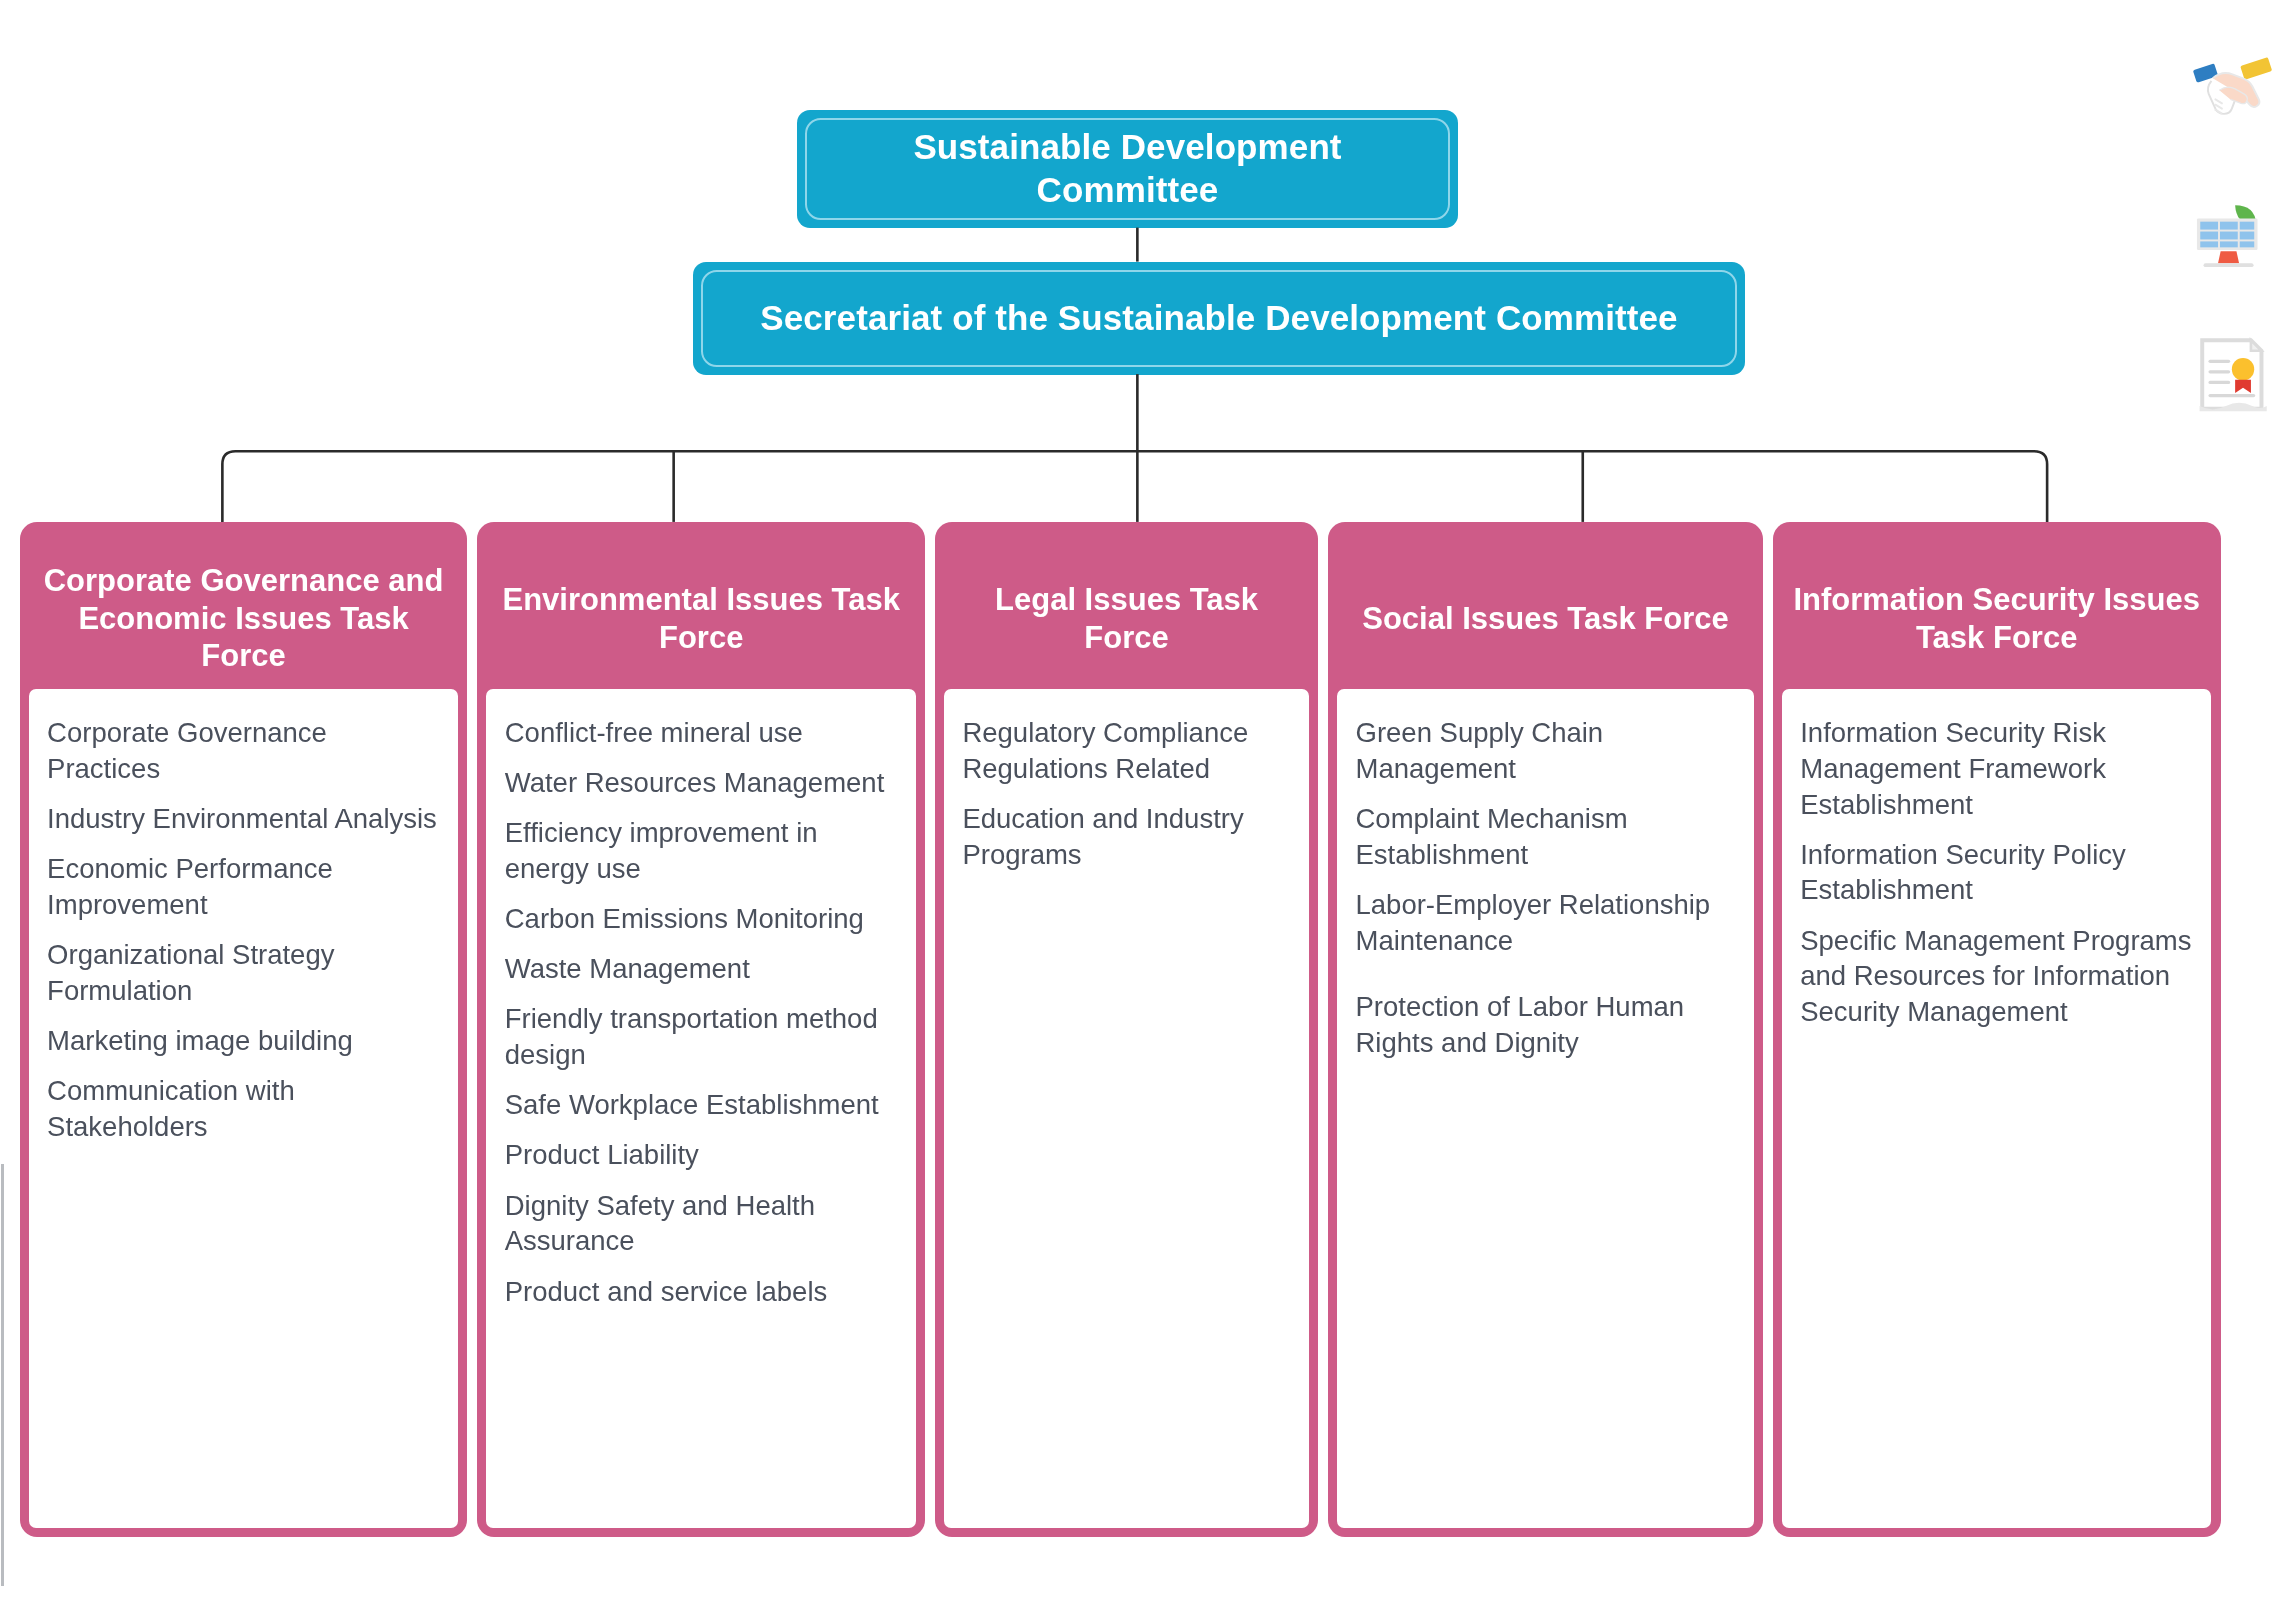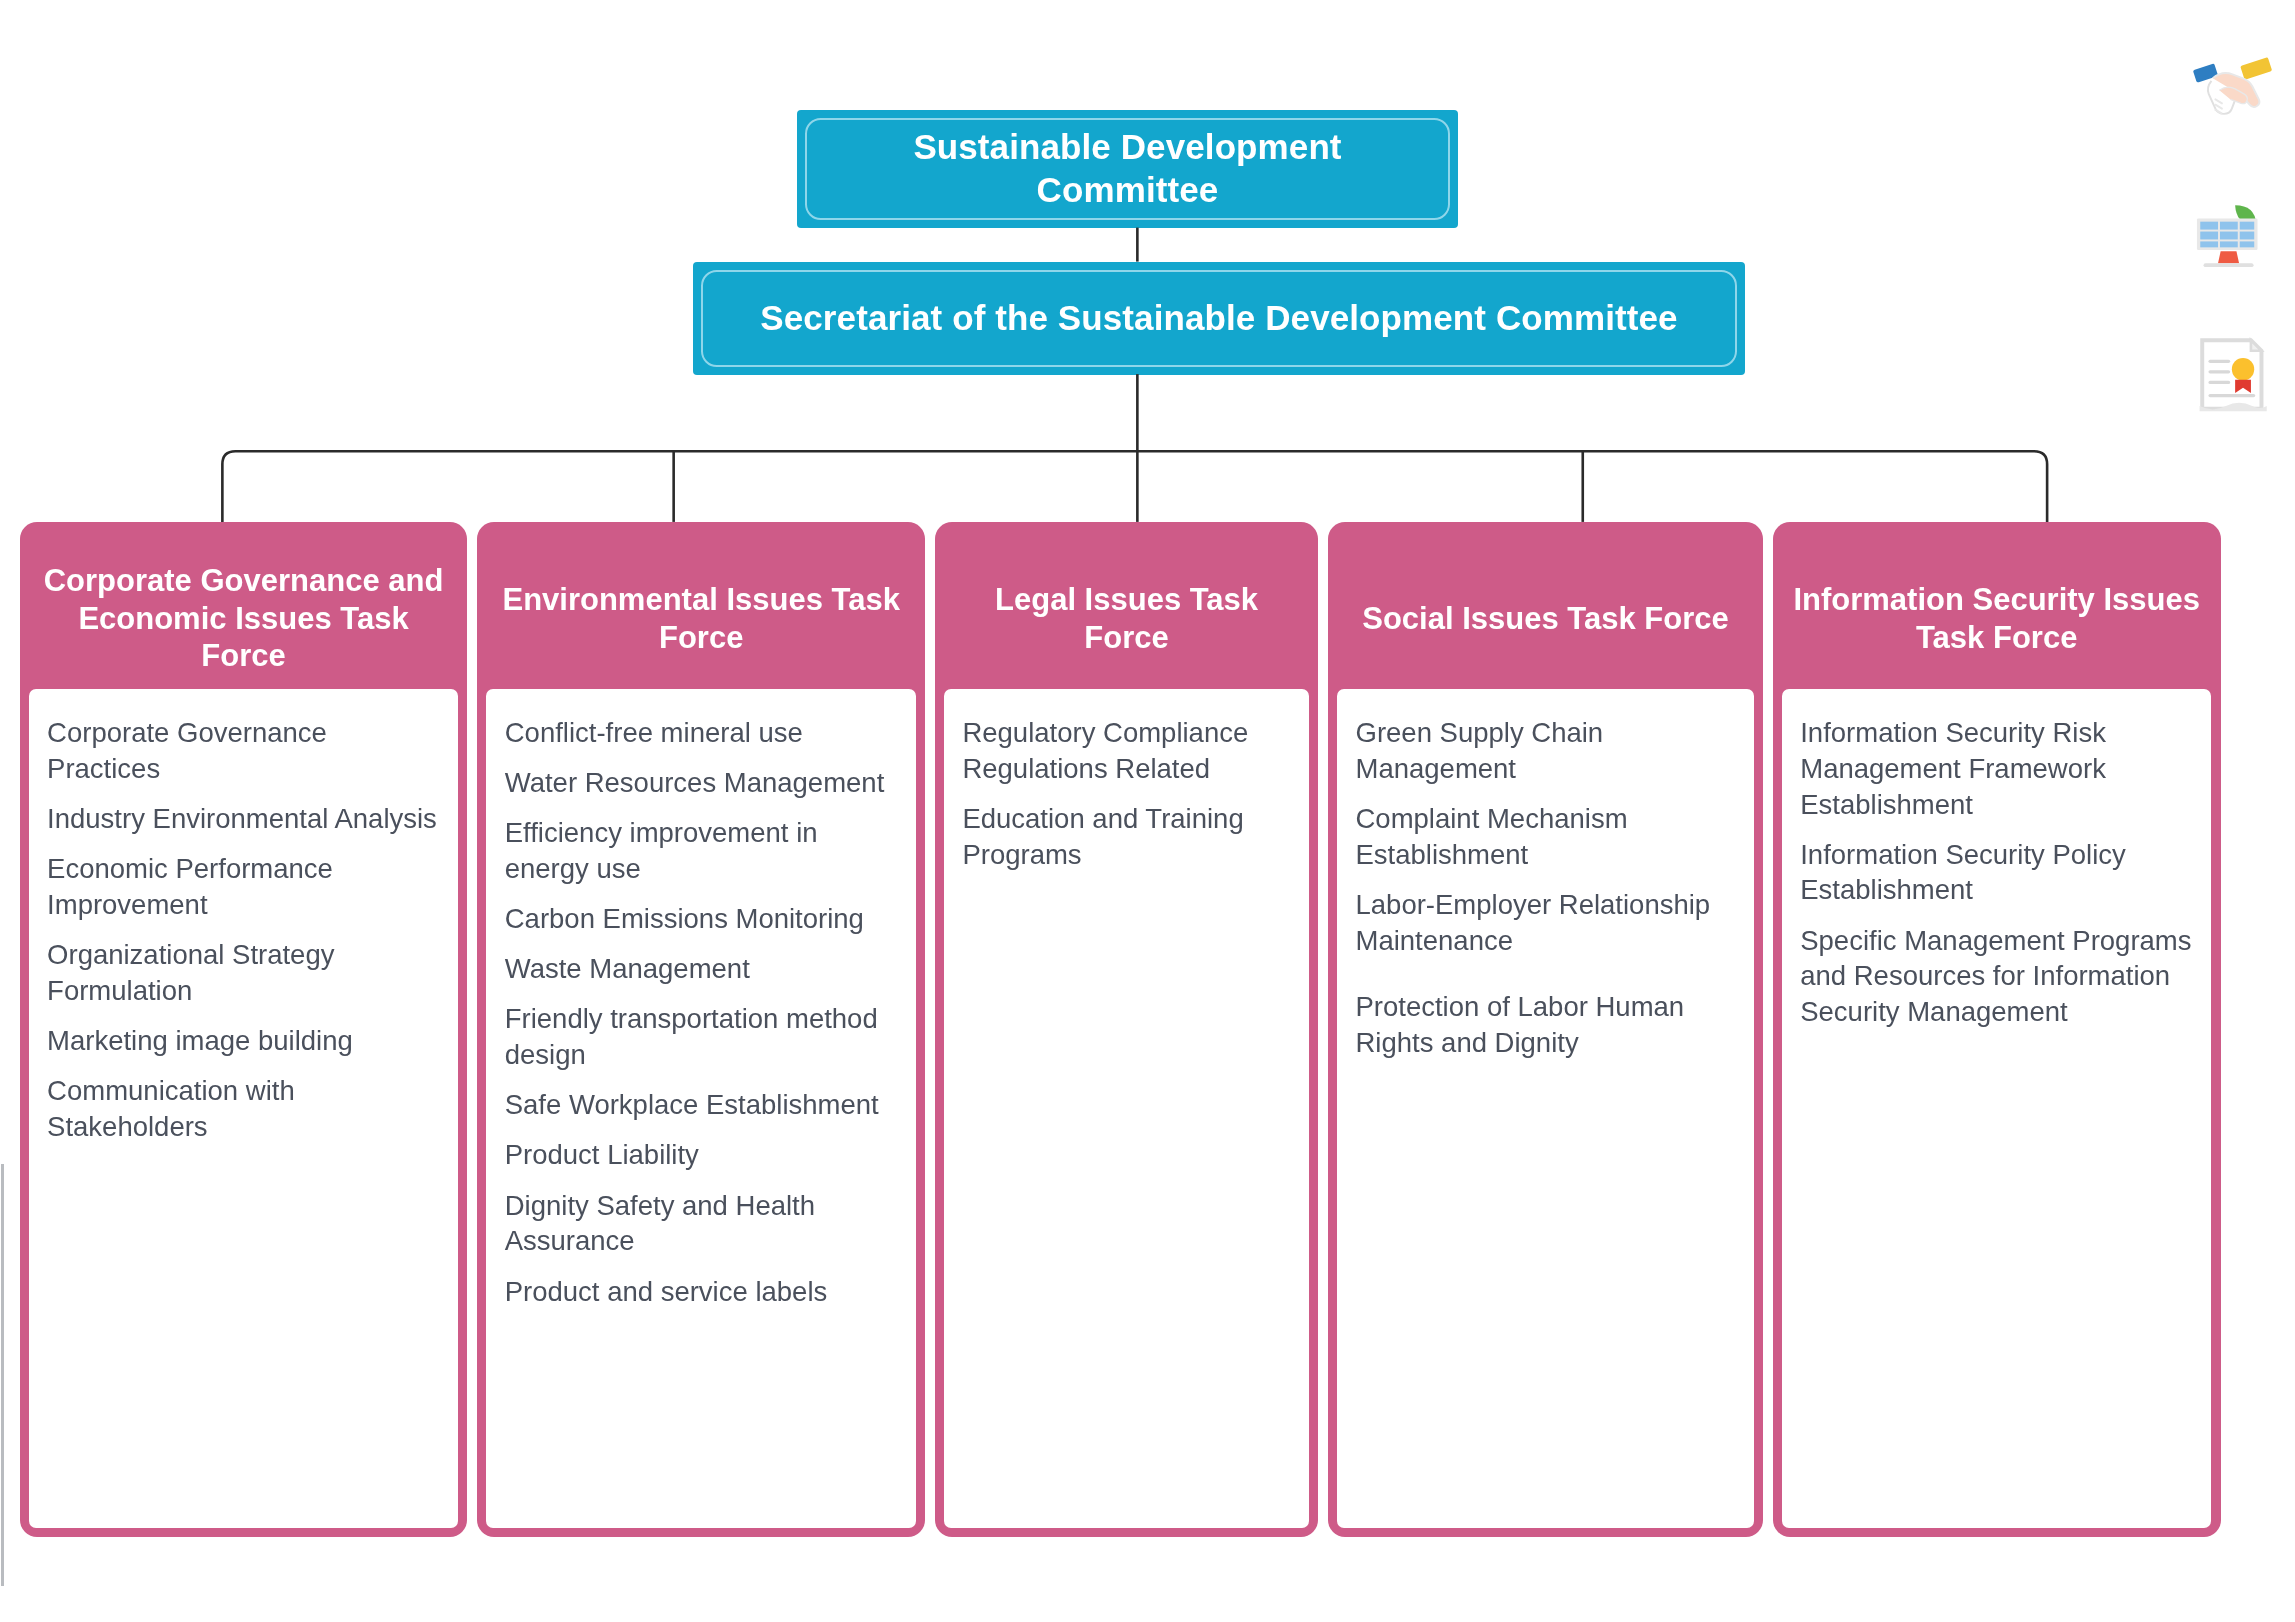--- a/index.html
+++ b/index.html
@@ -23,21 +23,21 @@
     top: 1164px;
     width: 2.6px;
     height: 422px;
     background: #b9bcc0;
   }
 
   
   .cyan-box {
     position: absolute;
     background: #13A6CD;
-    border-radius: 4px;
+    border-radius: 13px;
     box-sizing: border-box;
     display: flex;
     align-items: center;
     justify-content: center;
   }
   .cyan-box .inner-stroke {
     position: absolute;
     left: 7.9px; right: 7.9px; top: 7.9px; bottom: 7.9px;
     border: 2.6px solid #8fd6ea;
     border-radius: 15.7px;
@@ -202,21 +202,21 @@
       <div class="tf-item">Product Liability</div>
       <div class="tf-item">Dignity Safety and Health Assurance</div>
       <div class="tf-item">Product and service labels</div>
     </div>
   </div>
 
   <div class="tf-card c3">
     <div class="tf-head">Legal Issues Task Force</div>
     <div class="tf-body">
       <div class="tf-item">Regulatory Compliance Regulations Related</div>
-      <div class="tf-item">Education and Training Programs</div>
+      <div class="tf-item">Education and Industry Programs</div>
     </div>
   </div>
 
   <div class="tf-card c4">
     <div class="tf-head">Social Issues Task Force</div>
     <div class="tf-body">
       <div class="tf-item">Green Supply Chain Management</div>
       <div class="tf-item">Complaint Mechanism Establishment</div>
       <div class="tf-item">Labor-Employer Relationship Maintenance</div>
       <div class="tf-item gap-before">Protection of Labor Human Rights and Dignity</div>

